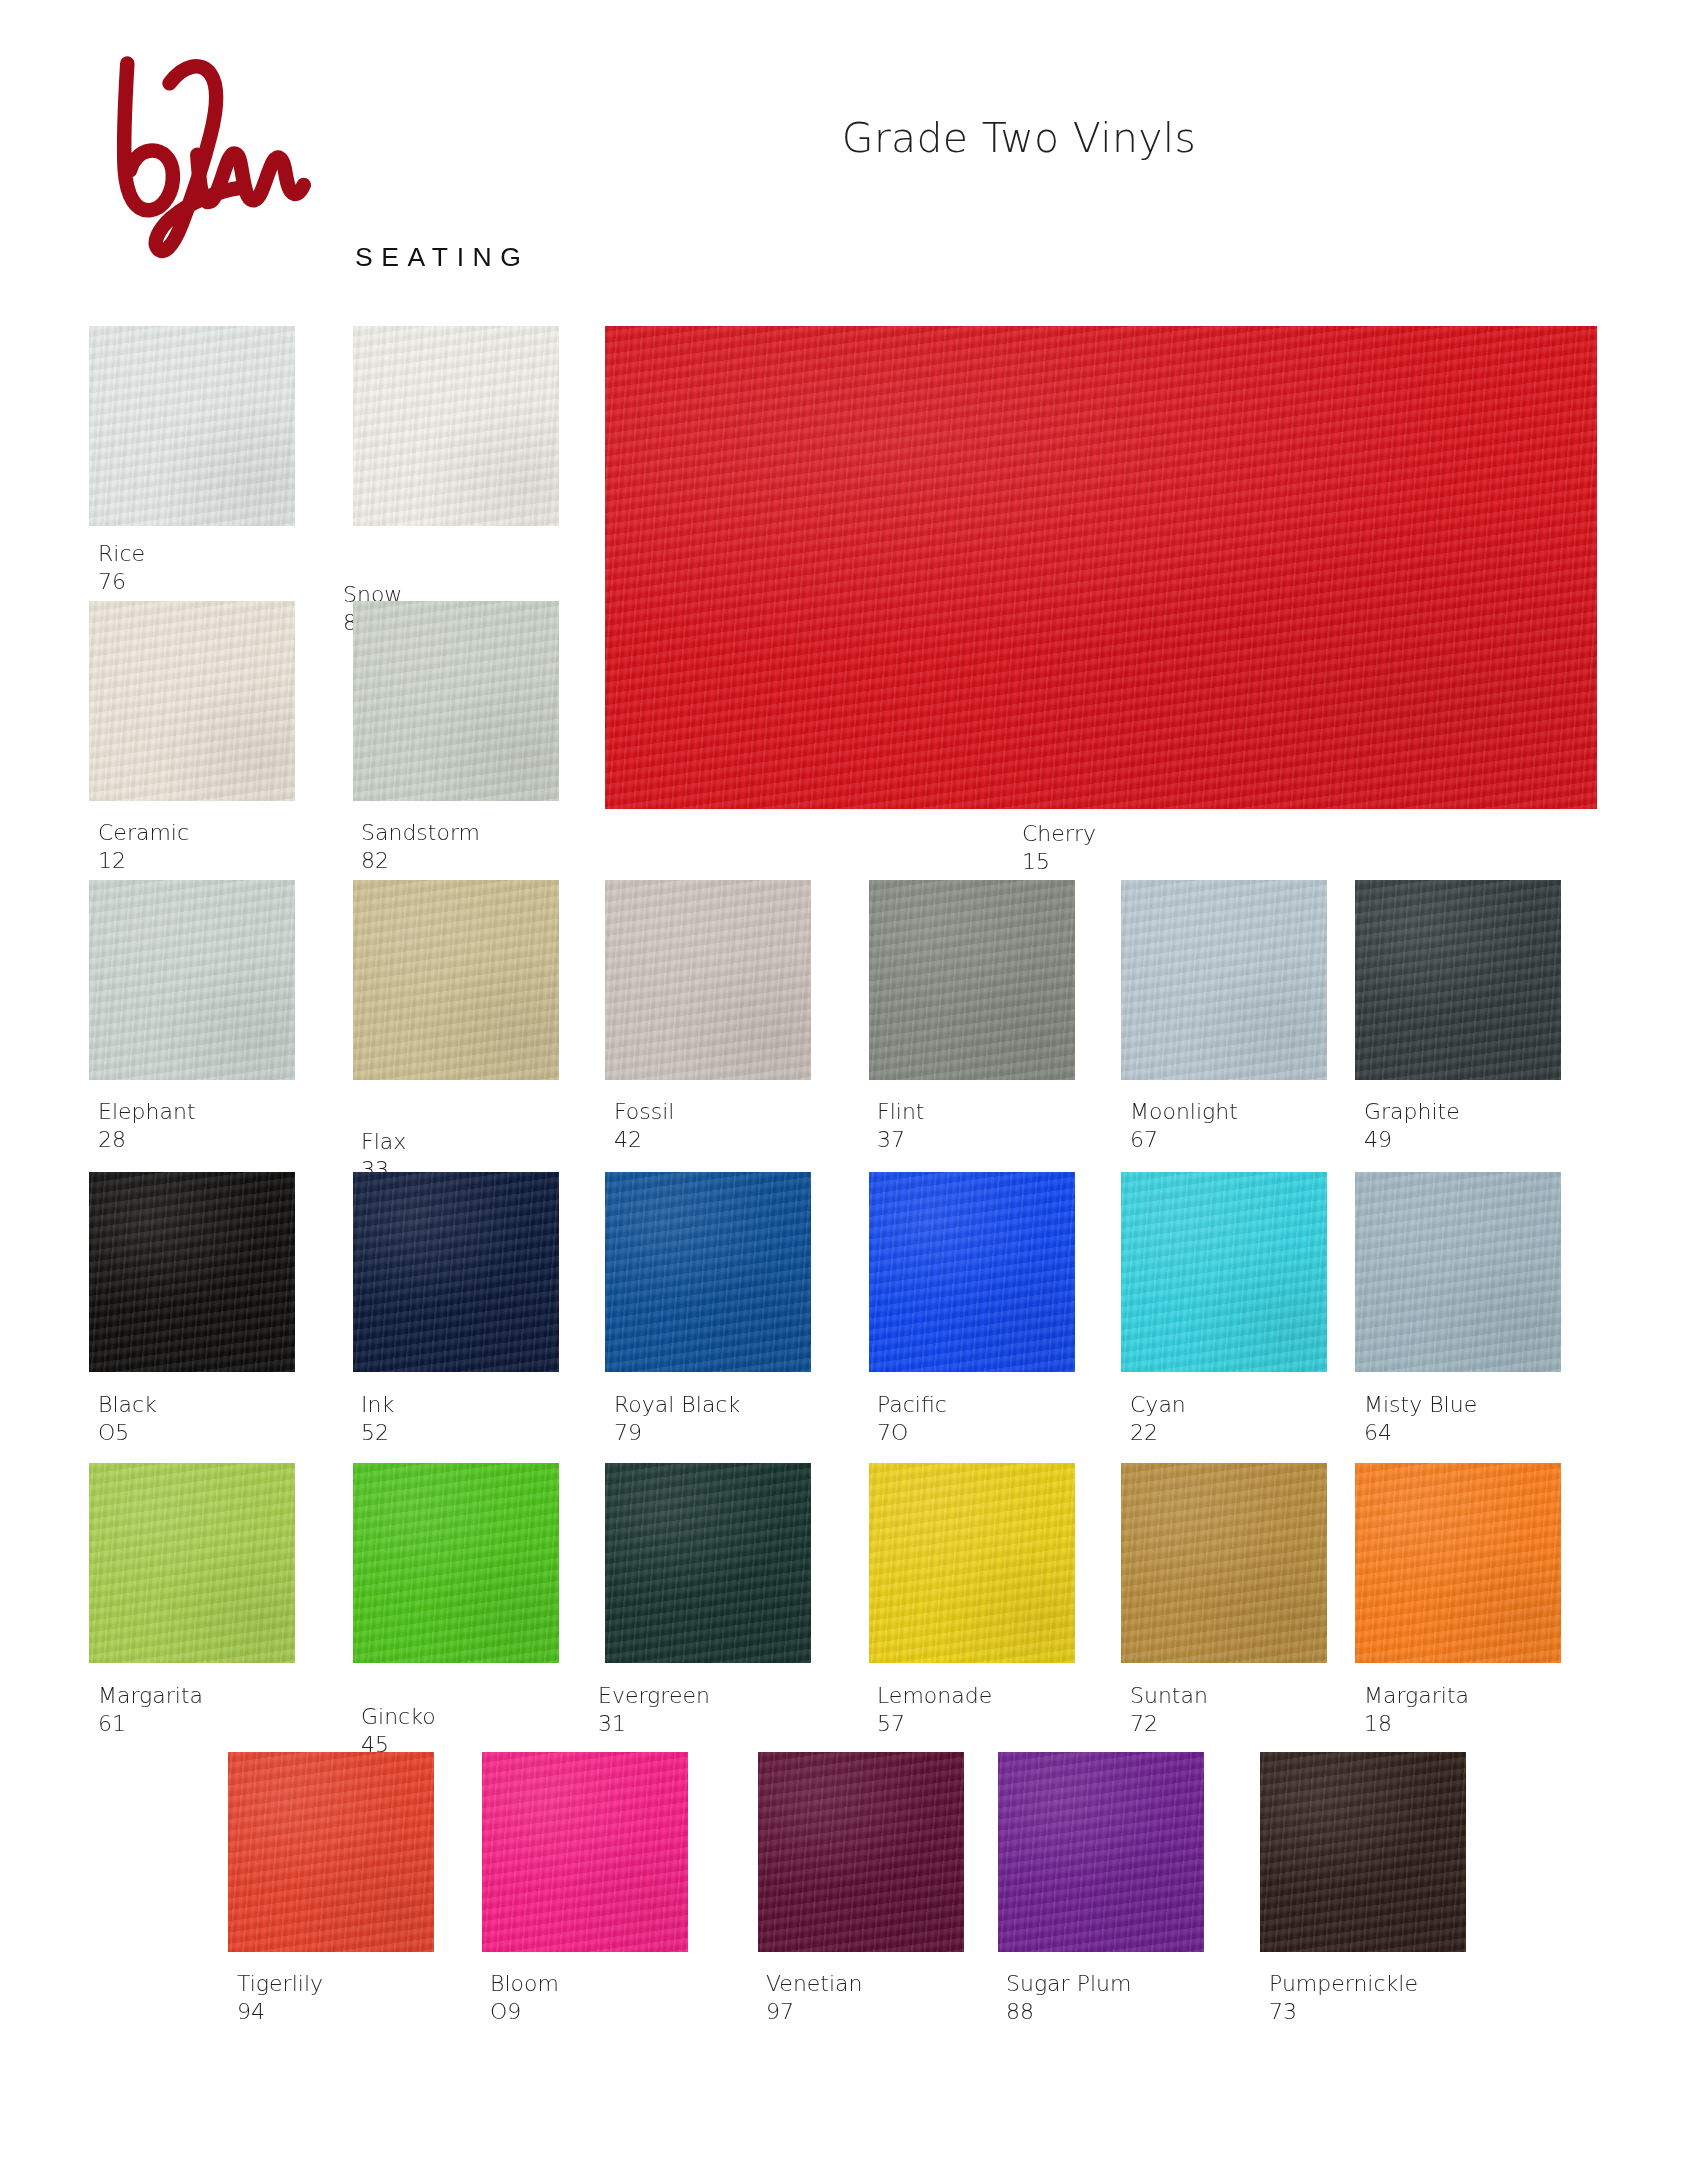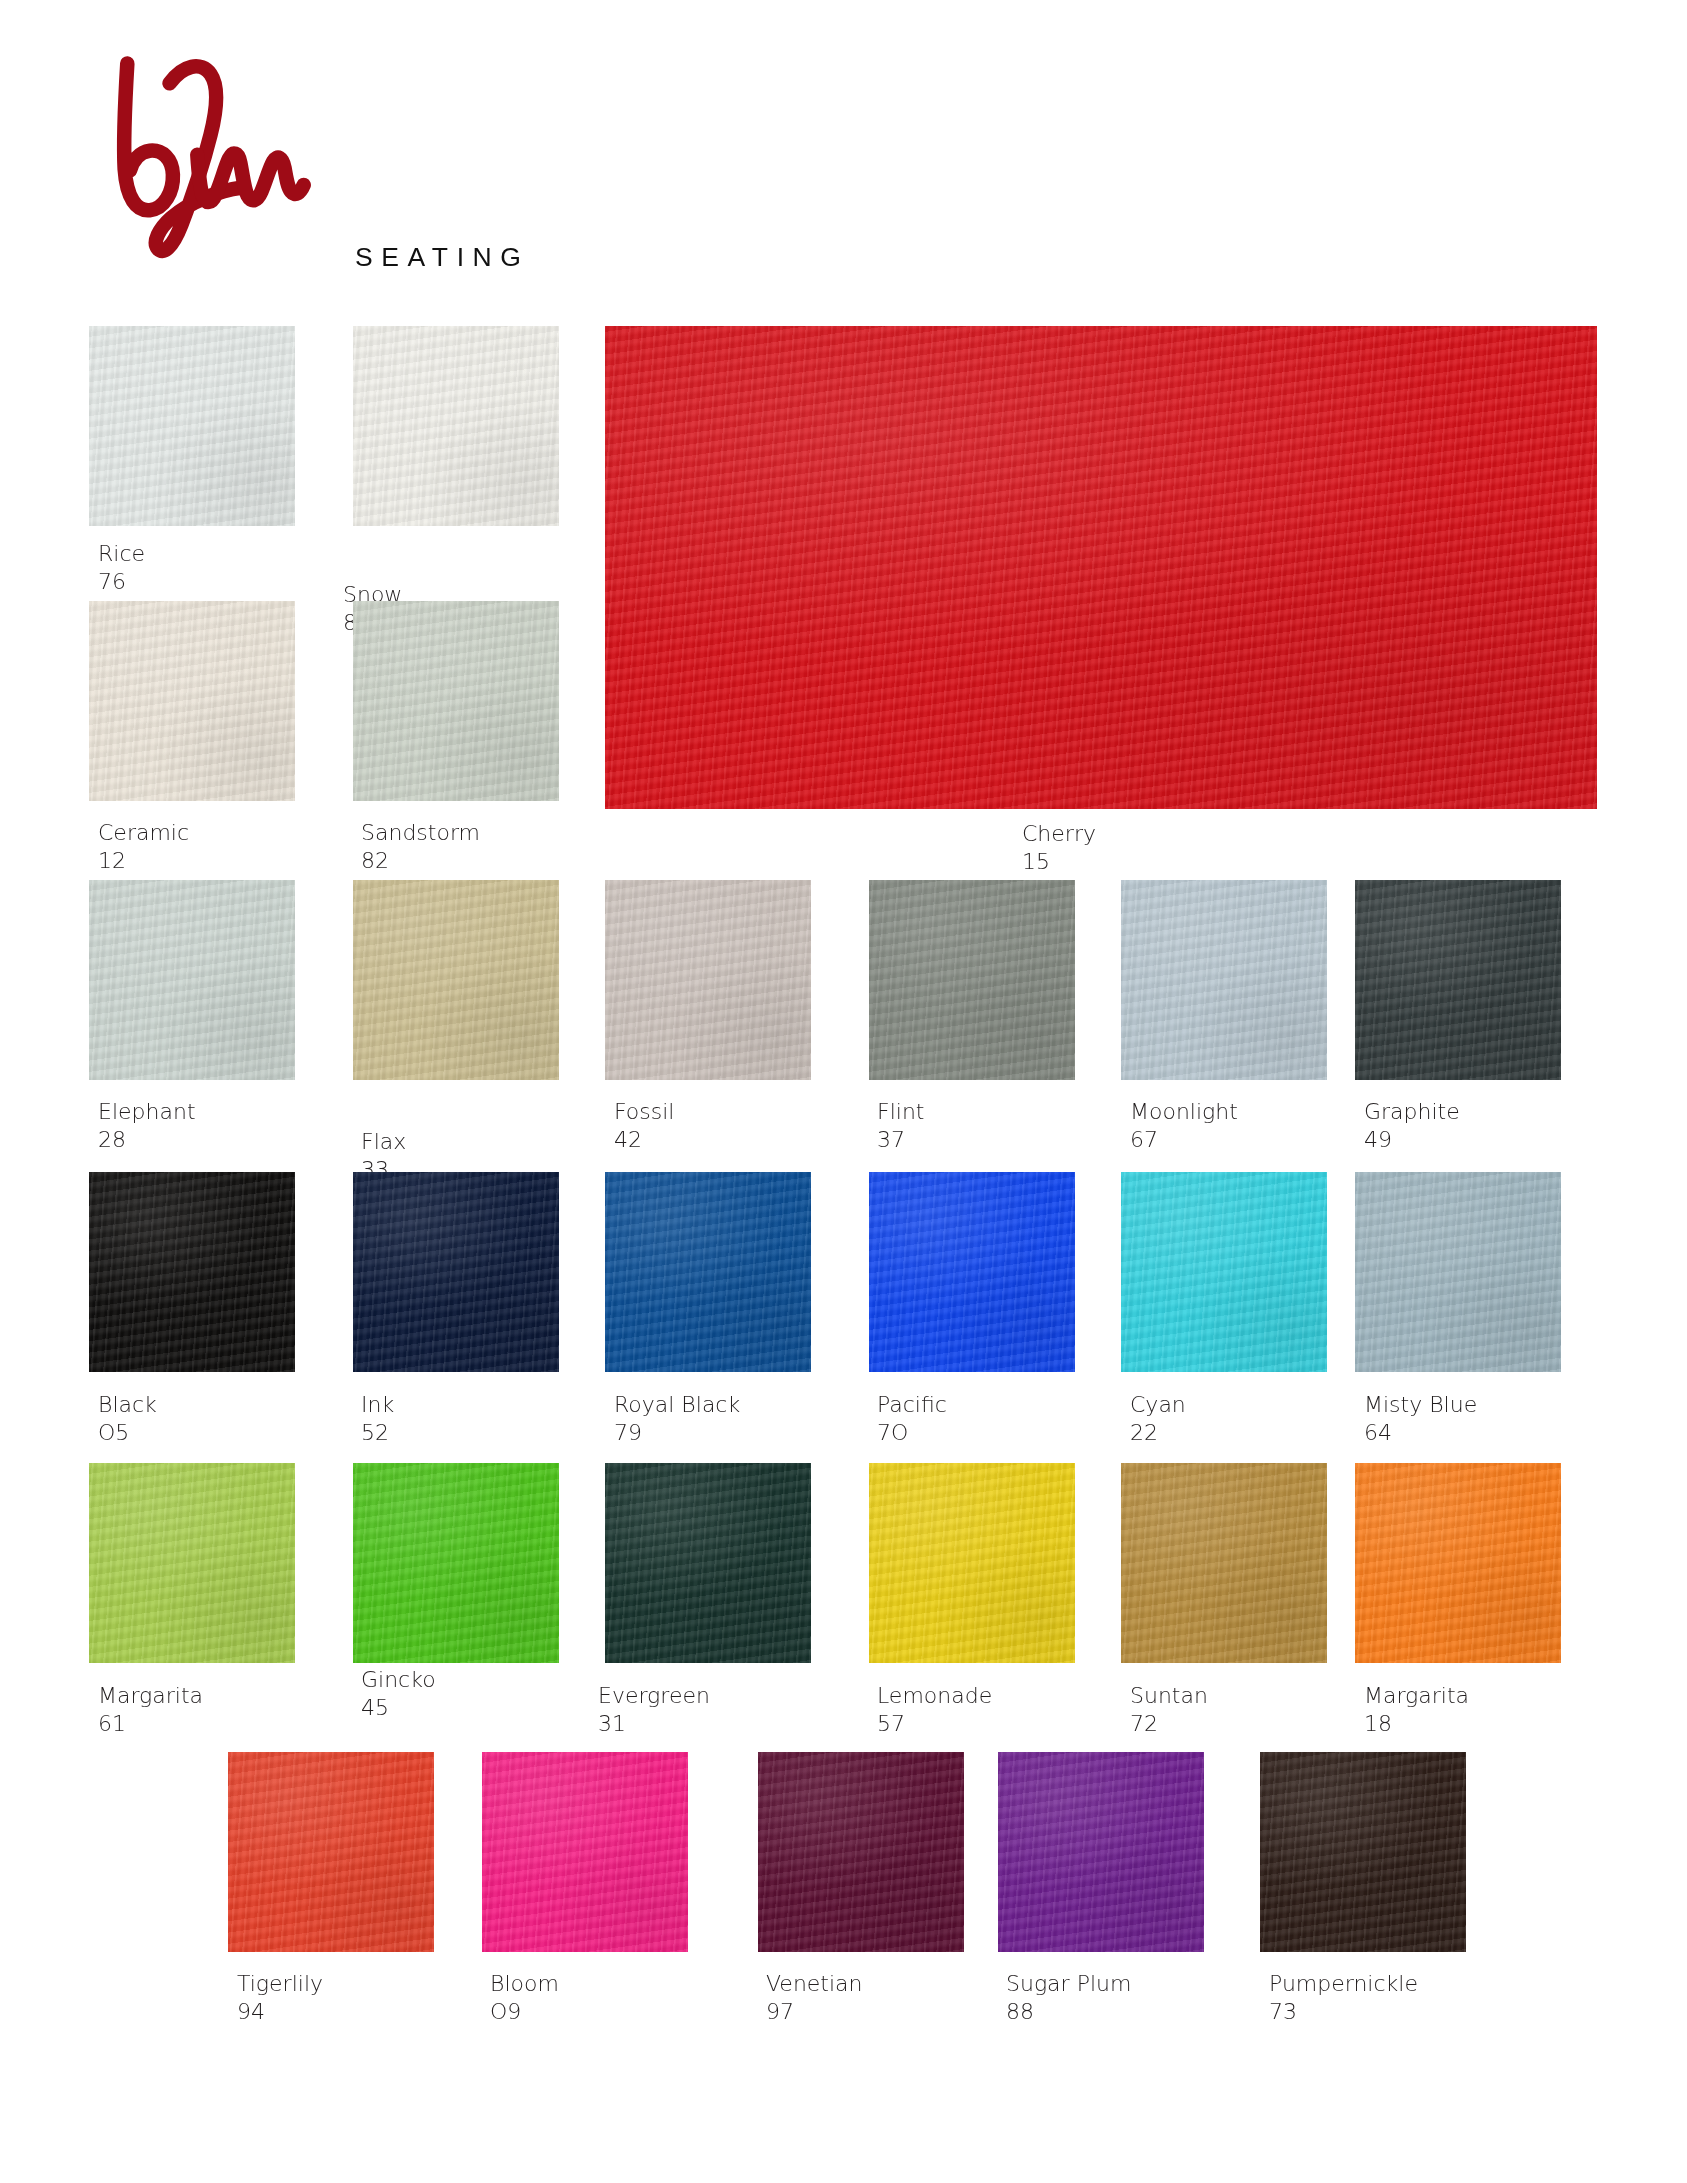--- a/index.html
+++ b/index.html
@@ -132,20 +132,21 @@
         <path d="M150 166 C152 196, 154 216, 158 228 C163 242, 172 240, 178 226
                  C186 208, 192 184, 198 172 C204 160, 212 162, 215 178
                  C219 198, 221 218, 226 228 C232 240, 241 236, 247 222
                  C254 206, 259 186, 265 176 C271 166, 279 170, 282 186
                  C285 204, 287 216, 292 222 C298 230, 306 224, 311 212" stroke-width="22"></path>
       </g>
     </svg>
     <div id="logo-seating">SEATING</div>
   </div>
 
+  <div id="page-title">Grade Two Vinyls</div>
 </div>
 
 <div id="swatch-grid"></div>
 
 <div class="swatch-cell" style="left: 89px; top: 326px; width: 206px; height: 200px;">
     <div class="swatch-chip" style="background: rgb(228, 233, 231);"></div>
   </div>
 <div class="swatch-label" style="left: 98px; top: 540px;">
     <span class="name">Rice</span>
     <span class="code">76</span>
@@ -265,21 +266,21 @@
 <div class="swatch-cell" style="left: 89px; top: 1463px; width: 206px; height: 200px;">
     <div class="swatch-chip" style="background: rgb(168, 206, 78);"></div>
   </div>
 <div class="swatch-label" style="left: 98px; top: 1682px;">
     <span class="name">Margarita</span>
     <span class="code">61</span>
   </div>
 <div class="swatch-cell" style="left: 353px; top: 1463px; width: 206px; height: 200px;">
     <div class="swatch-chip" style="background: rgb(77, 196, 26);"></div>
   </div>
-<div class="swatch-label" style="left: 361px; top: 1666px;">
+<div class="swatch-label" style="left: 361px; top: 1703px;">
     <span class="name">Gincko</span>
     <span class="code">45</span>
   </div>
 <div class="swatch-cell" style="left: 605px; top: 1463px; width: 206px; height: 200px;">
     <div class="swatch-chip" style="background: rgb(23, 51, 45);"></div>
   </div>
 <div class="swatch-label" style="left: 598px; top: 1682px;">
     <span class="name">Evergreen</span>
     <span class="code">31</span>
   </div>

